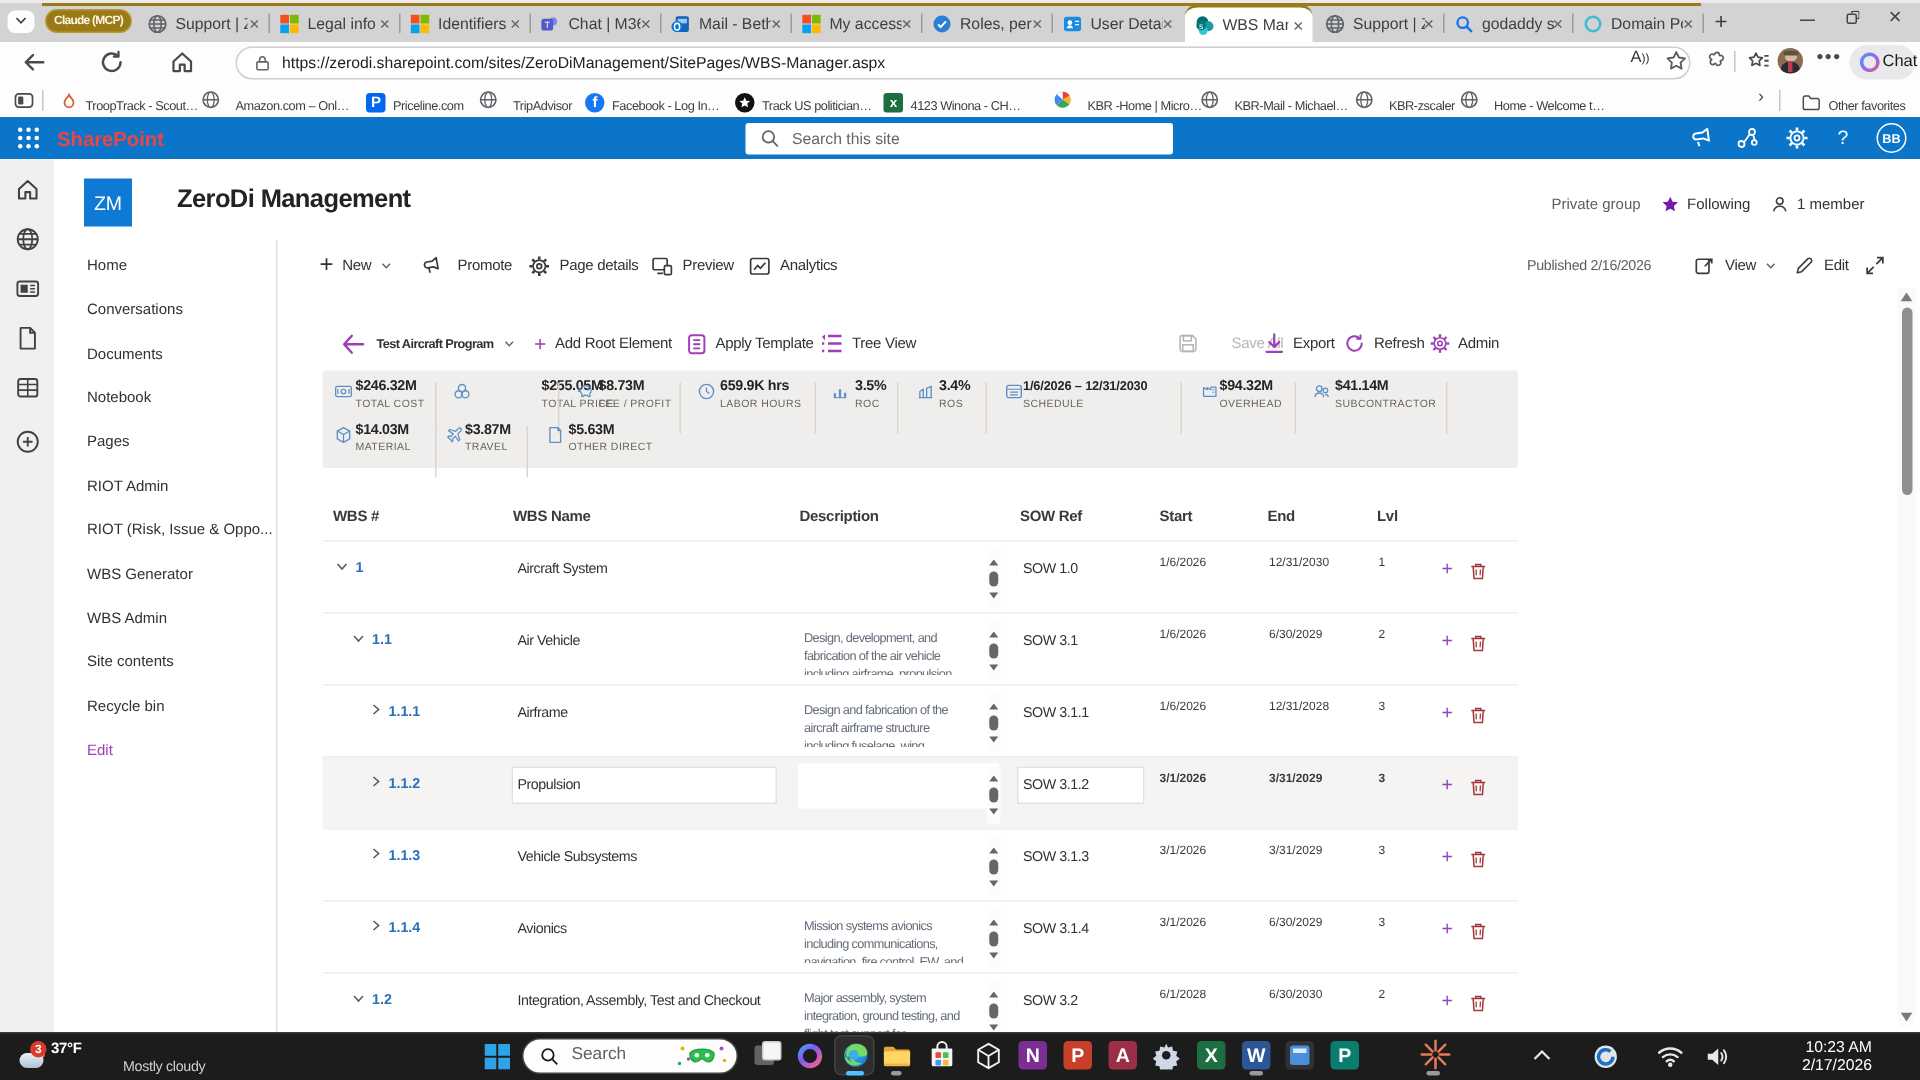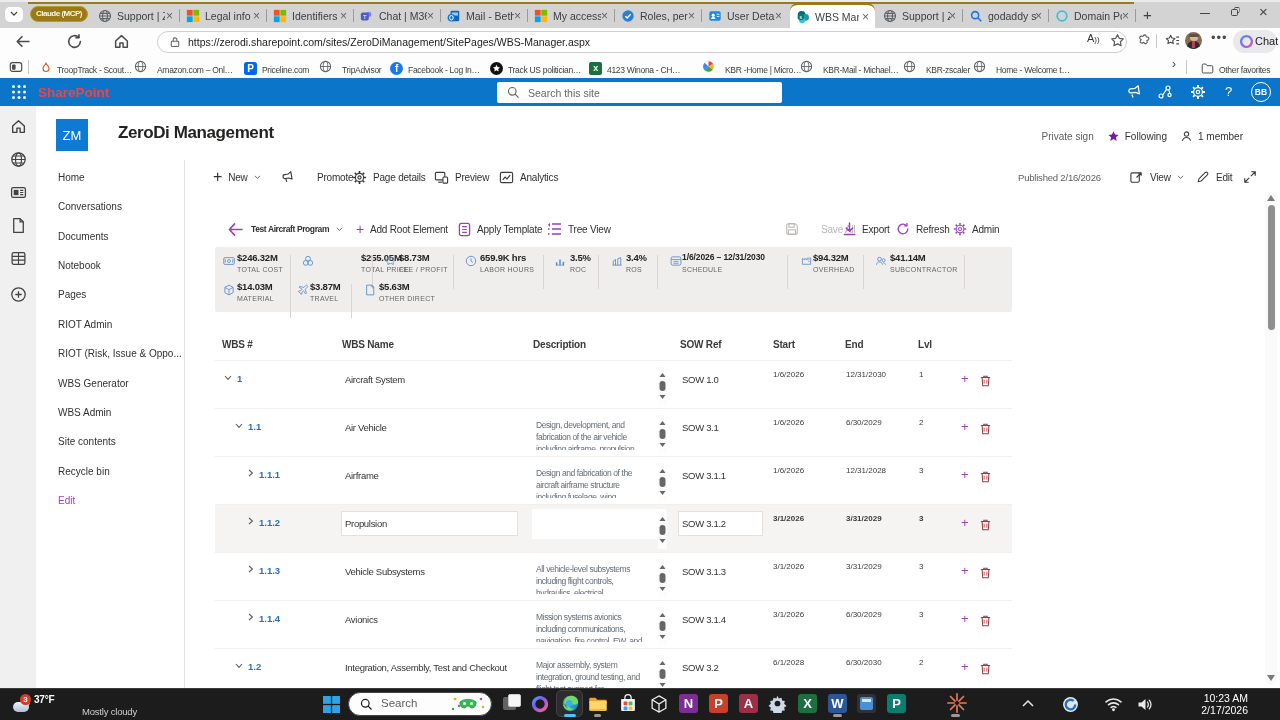--- a/index.html
+++ b/index.html
@@ -366,21 +366,21 @@
     </svg>
   <svg class="railic" style="top:180px;" width="17" height="17" viewBox="0 0 16 16">
       <circle cx="8" cy="8" r="6.3" fill="none" stroke="#424242" stroke-width="1.2"></circle>
       <path d="M8 5v6M5 8h6" stroke="#424242" stroke-width="1.2"></path>
     </svg>
   <div id="siteheader">
     <div id="zm">ZM</div>
     <div id="sitetitle">ZeroDi Management</div>
   </div>
   <div id="hdrright">
-    <span style="color:#605e5c;">Private sign</span>
+    <span style="color:#605e5c;">Private group</span>
     <span style="display:flex;align-items:center;gap:5px;"><svg width="13" height="13" viewBox="0 0 16 16">
           <path d="M8 1.5l1.9 4 4.4.5-3.3 3 .9 4.4L8 11.2l-3.9 2.2.9-4.4-3.3-3 4.4-.5z" fill="#7719aa"></path>
         </svg>Following</span>
     <span style="display:flex;align-items:center;gap:5px;"><svg width="13" height="13" viewBox="0 0 16 16">
           <circle cx="8" cy="5" r="2.7" fill="none" stroke="#424242" stroke-width="1.3"></circle>
           <path d="M3 13.5c.6-3 2.3-4.3 5-4.3s4.4 1.3 5 4.3" fill="none" stroke="#424242" stroke-width="1.3"></path>
         </svg>1 member</span>
   </div>
   <div id="sidenav"></div>
   <div class="nav-item" style="top:66px;">Home</div>
@@ -395,21 +395,21 @@
   <div class="nav-item" style="top:330px;">Site contents</div>
   <div class="nav-item" style="top:360px;">Recycle bin</div>
   <div class="nav-item" style="top:389px;color:#9c3fb8;">Edit</div>
   <div class="cmdrow" style="left:213px;top:64px;gap:6px;">
       <span style="font-size:16px;color:#323130;font-weight:300;">+</span>
       <span>New</span>
       <svg width="7" height="5" viewBox="0 0 8 6" style="margin-top:1px;">
         <path d="M1 1l3 3.2L7 1" stroke="#605e5c" stroke-width="1.1" fill="none"></path>
       </svg>
     </div>
-  <div class="cmdrow" style="left:280px;top:64px;gap:22px;text-align:center;">
+  <div class="cmdrow" style="left:280px;top:64px;gap:10px;text-align:center;">
       <svg width="15" height="15" viewBox="0 0 16 16">
         <path d="M12.5 2.5v8l-3.2-1.8H5.5a2.1 2.1 0 0 1 0-4.2h3.8z" fill="none" stroke="#3b3a39" stroke-width="1.2" stroke-linejoin="round" transform="rotate(-10 8 8)"></path>
         <path d="M6.2 9.3l1.1 3.3" stroke="#3b3a39" stroke-width="1.2"></path>
       </svg>
       <span>Promote</span>
     </div>
   <div class="cmdrow" style="left:352px;top:64px;gap:6px;">
       <svg width="15" height="15" viewBox="0 0 16 16">
         <g stroke="#3b3a39" stroke-width="1.8">
           <path d="M8 1v2.2M8 12.8V15M1 8h2.2M12.8 8H15M3.05 3.05l1.56 1.56M11.4 11.4l1.55 1.55M12.95 3.05L11.4 4.6M4.6 11.4l-1.55 1.55"></path>
@@ -746,21 +746,20 @@
           <path d="M1 3h11M4.5 3V1.5h4V3M2.5 3l.7 9.5h6.6L10.5 3" fill="none" stroke="#a4373a" stroke-width="1.2"></path>
           <path d="M4.8 5.5l.2 4.5M8.2 5.5L8 10" stroke="#a4373a" stroke-width="1"></path>
         </svg>
     </div>
     <div class="trow" style="top:228px;">
       <svg class="abs" style="left:33px;top:12px;" width="6" height="8" viewBox="0 0 6 8">
           <path d="M1 1l3.4 3L1 7" stroke="#605e5c" stroke-width="1.1" fill="none"></path>
         </svg>
         <span class="wnum" style="left:44px;top:12px;">1.1.3</span>
       <span class="wname">Vehicle Subsystems</span>
-      <div class="wdesc">All vehicle-level subsystems<br>including flight controls,<br>hydraulics, electrical</div>
       <div class="wscroll"><svg width="9" height="38" viewBox="0 0 9 38">
             <path d="M4.5 6l3 4h-6z" fill="#666"></path>
             <rect x="1.5" y="14" width="6" height="10" rx="3" fill="#666"></rect>
             <path d="M4.5 32l-3-4h6z" fill="#666"></path>
           </svg></div>
       <span class="wsow">SOW 3.1.3</span>
       <span class="wstart">3/1/2026</span>
         <span class="wend">3/31/2029</span>
         <span class="wlvl">3</span>
       <span class="wplus">+</span>

